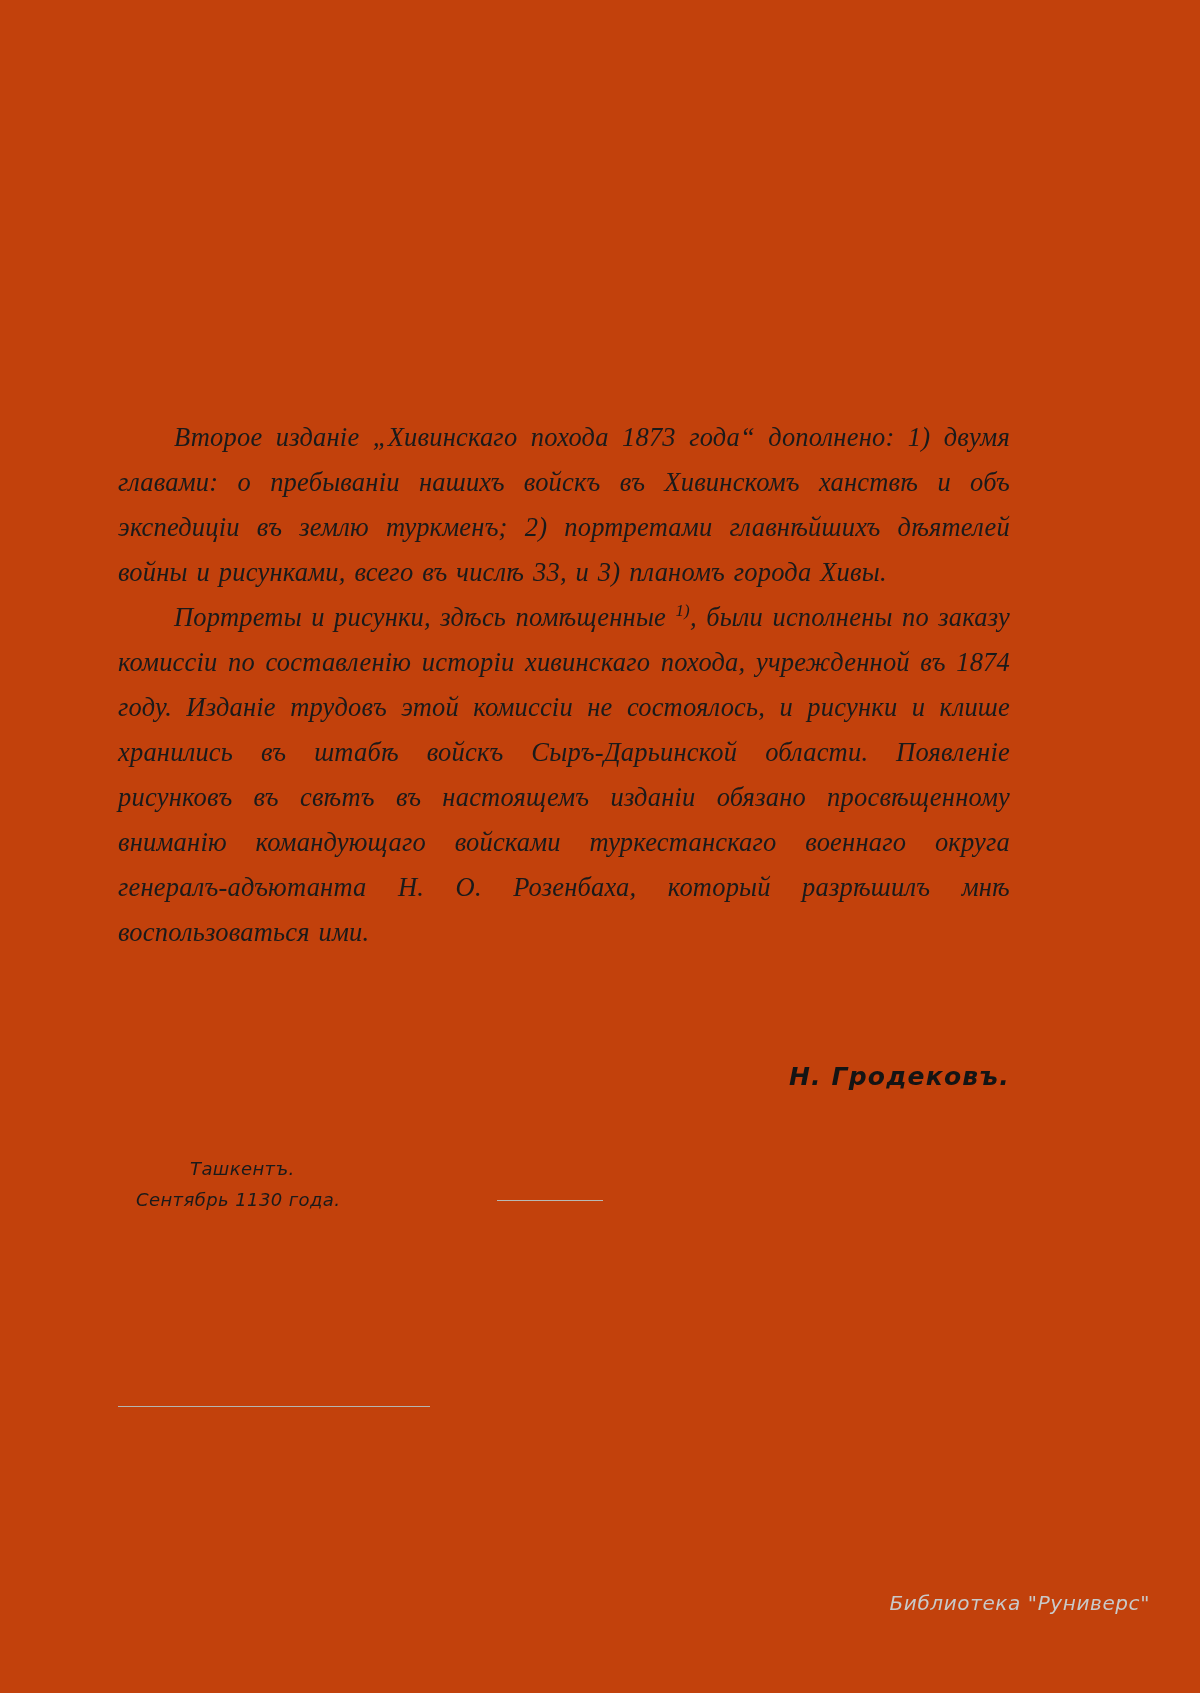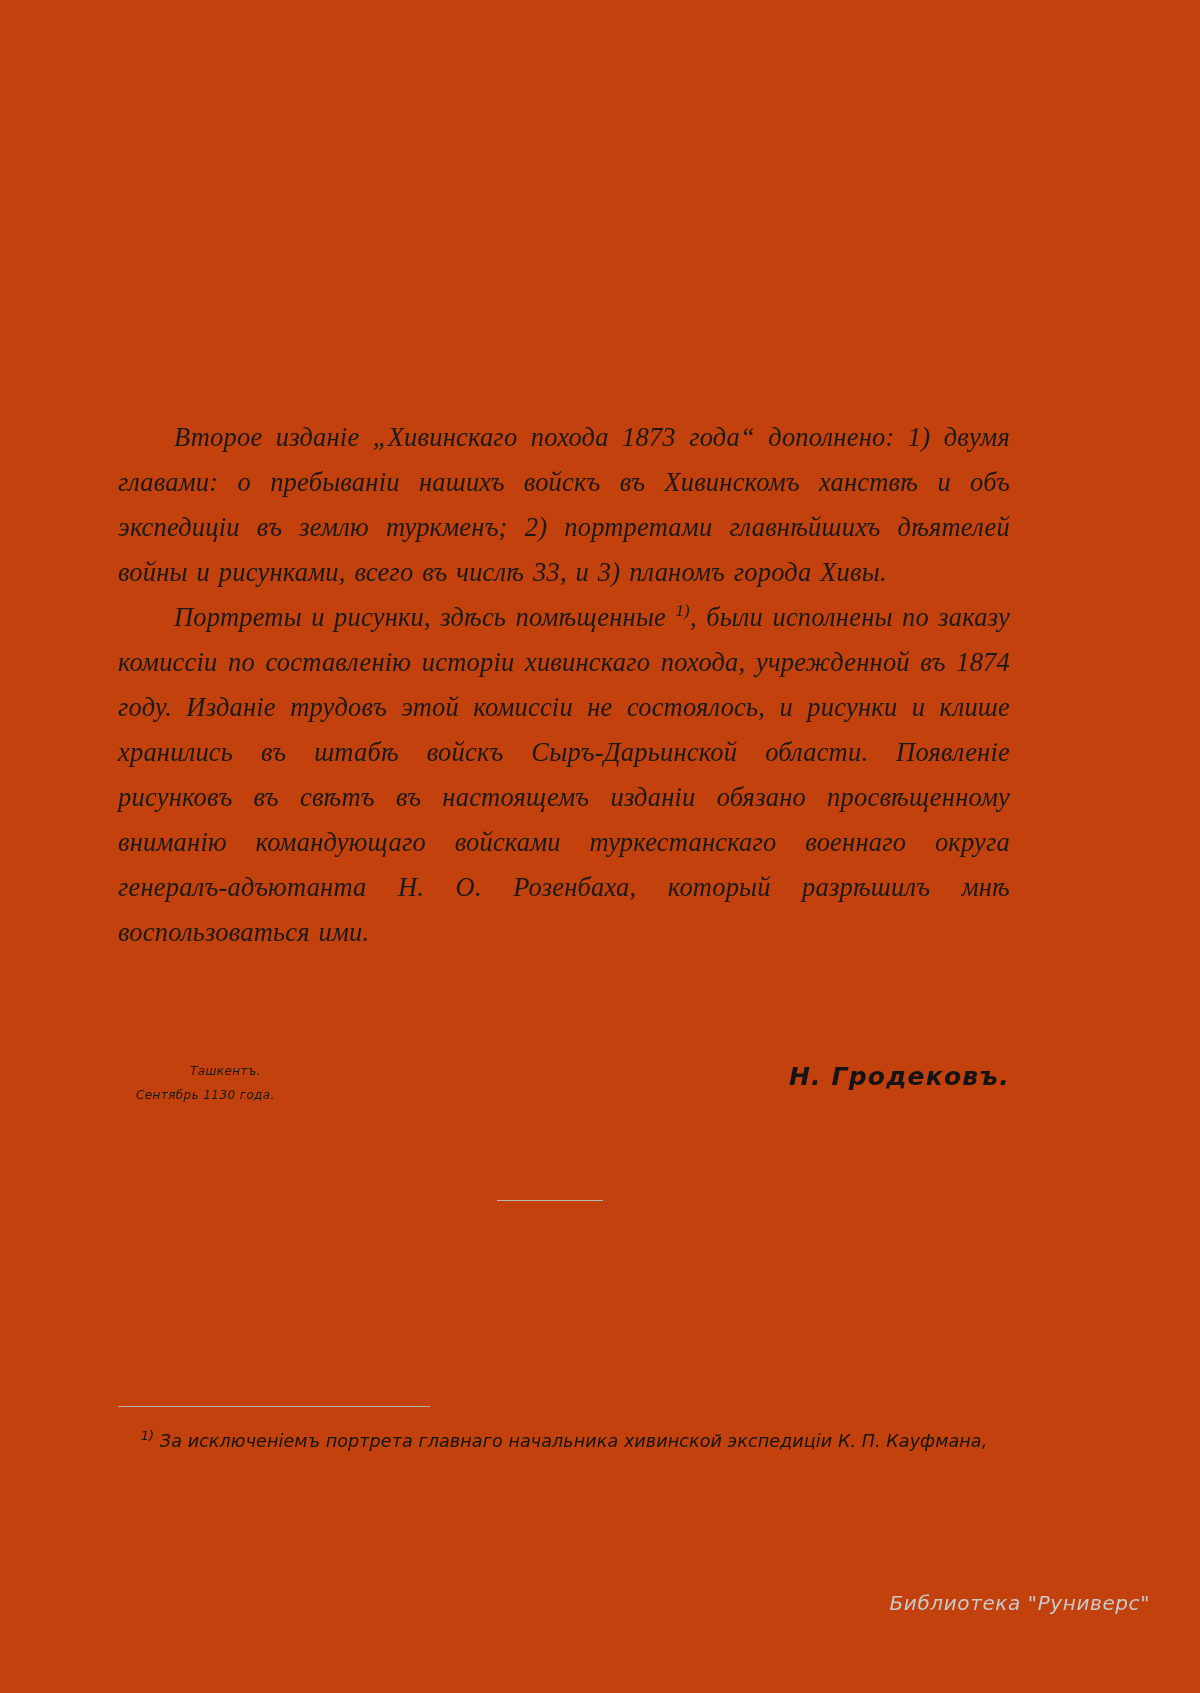--- a/index.html
+++ b/index.html
@@ -56,23 +56,23 @@
     font-family: "DejaVu Sans", sans-serif;
     font-weight: bold;
     font-size: 25px;
     letter-spacing: 1.2px;
     color: #141414;
     margin-top: 40px;
   }
   .place {
     position: absolute;
     left: 190px;
-    top: 1064px;
+    top: 1158px;
     font-family: "DejaVu Sans", sans-serif;
-    font-size: 12px;
+    font-size: 18px;
     letter-spacing: 0.4px;
     color: #1a1a1a;
   }
   .place .line2 {
     margin-top: 10px;
     margin-left: -54px;
   }
   .mid-rule {
     position: absolute;
     left: 497px;
@@ -128,17 +128,16 @@
 
   <div class="place">
     <div class="line1">Ташкентъ.</div>
     <div class="line2">Сентябрь 1130 года.</div>
   </div>
 
   <div class="mid-rule"></div>
 
   <div class="footnote-rule"></div>
 
-  <div class="footnote"><sup>1)</sup> <span>За исключеніемъ портрета главнаго начальника хивинской экспедиціи К. П. Кауфмана,</span></div>
 
   <div class="watermark">Библиотека "Руниверс"</div>
 
 </div>
 
 </body></html>

